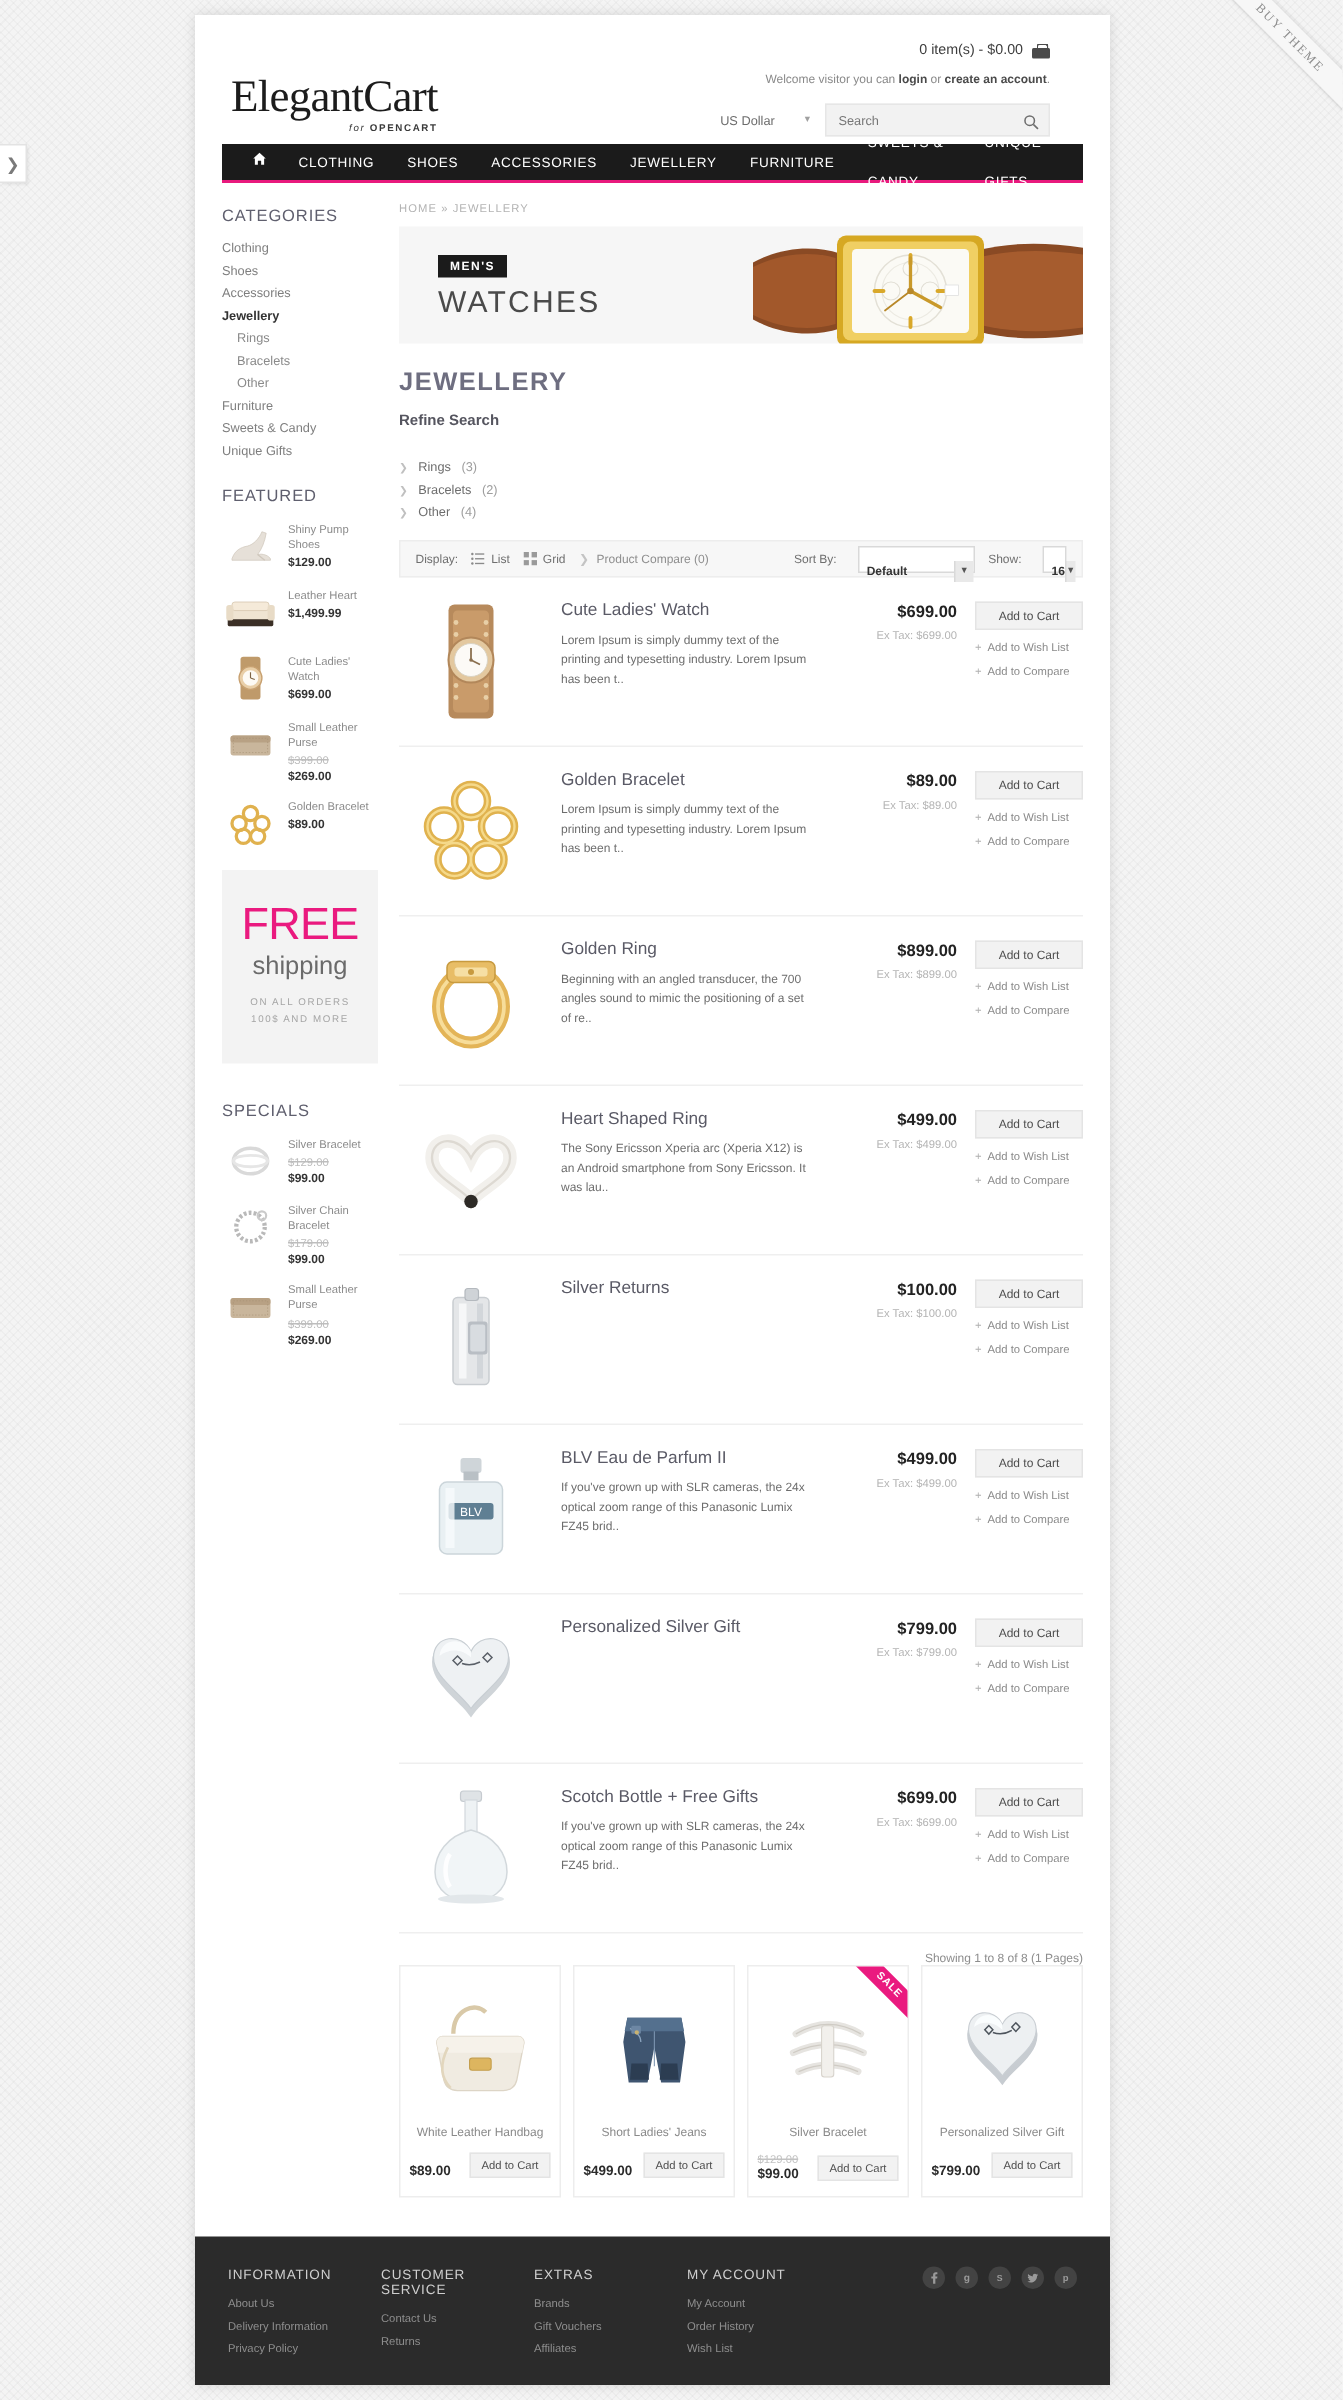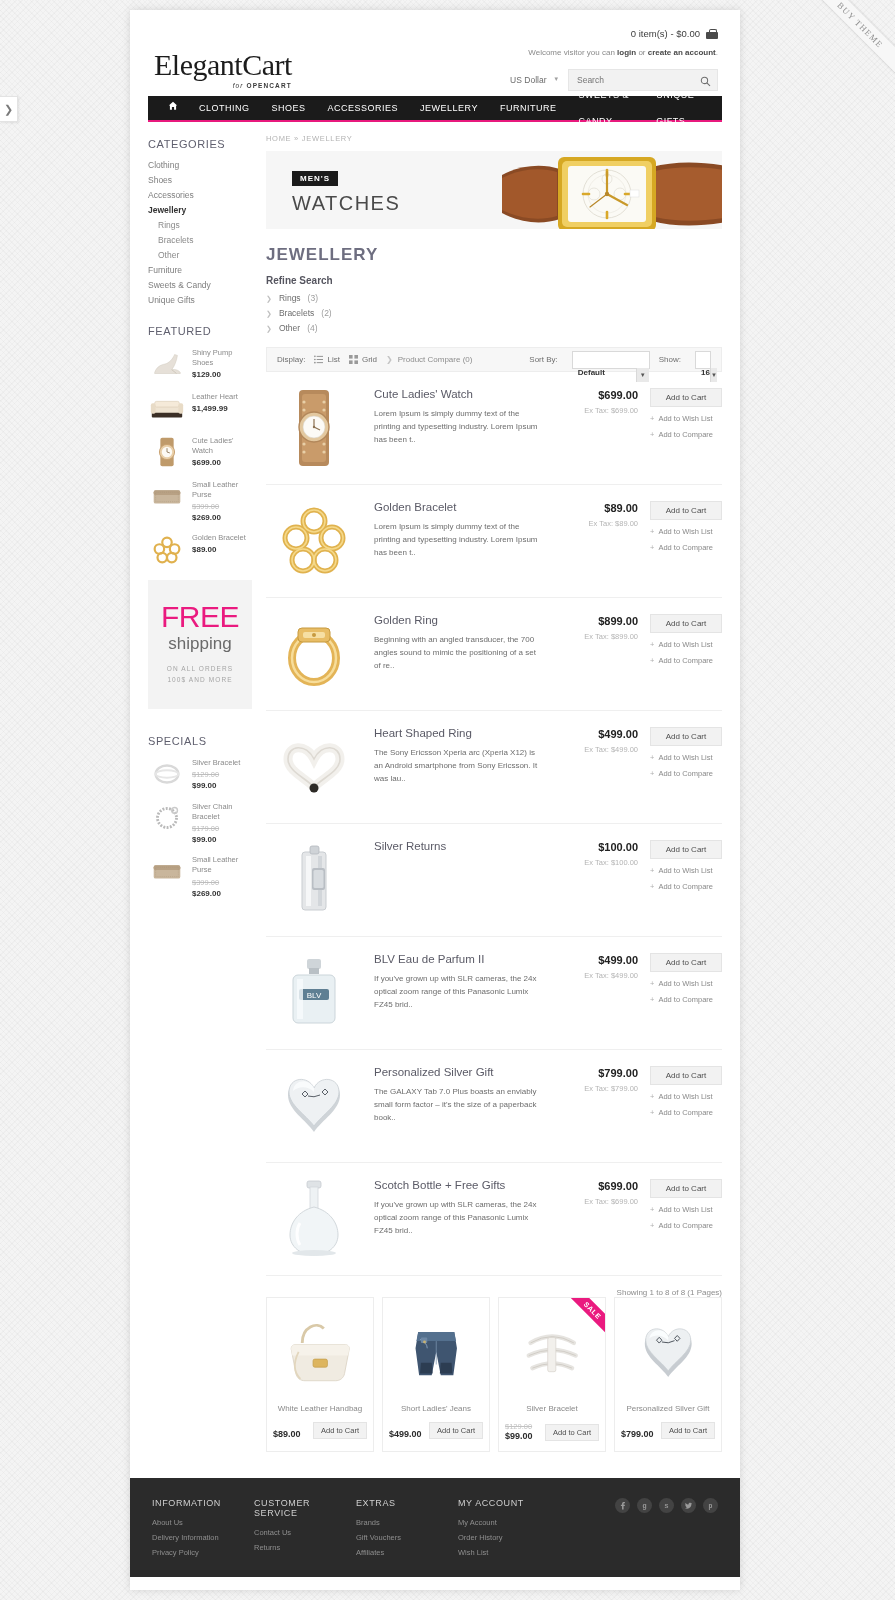--- a/index.html
+++ b/index.html
@@ -60,42 +60,42 @@
   .logo .brand {
     font-family: "Liberation Serif", serif;
     font-size: 30px; color: #1c1c1c; letter-spacing: -0.5px; line-height: 1;
   }
   .logo .sub {
     font-size: 6.5px; letter-spacing: 1.1px; color: #3a3a3a;
     text-align: right; margin-top: 2px; font-weight: bold;
   }
   .logo .sub .for { font-style: italic; font-weight: normal; }
 
-  .hdr-right { position: absolute; right: 22px; top: 18px; text-align: right; width: 380px; }
+  .hdr-right { position: absolute; right: 40px; top: 18px; text-align: right; width: 380px; }
   .cart-line {
     font-size: 9.5px; color: #3d3d3d; display: flex;
     justify-content: flex-end; align-items: center; gap: 6px;
   }
   .cart-icon { display: inline-block; width: 12px; height: 10px; position: relative; }
   .cart-icon::before {
     content: ""; position: absolute; left: 0; bottom: 0; width: 12px; height: 7px;
     background: #4a4a4a; border-radius: 1px;
   }
   .cart-icon::after {
     content: ""; position: absolute; left: 3px; top: 0; width: 6px; height: 4px;
     border: 1.5px solid #4a4a4a; border-bottom: none; border-radius: 2px 2px 0 0;
   }
   .welcome { font-size: 8px; color: #8a8a8a; margin-top: 9px; }
   .welcome a { color: #4a4a4a; font-weight: bold; text-decoration: none; }
 
   .hdr-tools {
     margin-top: 12px; display: flex; justify-content: flex-end;
     align-items: center; gap: 10px;
   }
-  .currency { font-size: 8.5px; color: #6c6c6c; display: flex; align-items: flex-start; gap: 8px; }
+  .currency { font-size: 8.5px; color: #6c6c6c; display: flex; align-items: flex-start; gap: 20px; }
   .currency .chev { font-size: 7px; color: #a0a0a0; }
   .searchbox {
     position: relative; width: 150px; height: 22px;
     background: #f2f2f2; border: 1px solid #e6e6e6;
     display: flex; align-items: center;
   }
   .searchbox input {
     border: none; background: transparent; outline: none;
     font-size: 8.5px; color: #8d8d8d; padding: 0 22px 0 8px;
     width: 100%; height: 100%; font-family: "Liberation Sans", sans-serif;
@@ -180,21 +180,21 @@
     font-size: 8px; letter-spacing: 1px; padding: 3px 8px; font-weight: bold;
   }
   .banner .ttl {
     font-size: 20px; color: #4a4a4a; letter-spacing: 1.5px; margin-top: 6px;
   }
   .banner .watch { position: absolute; right: -10px; top: -6px; width: 230px; height: 98px; }
 
   .page-title {
     font-size: 17px; color: #6e6e80; letter-spacing: 1px; margin-bottom: 10px;
   }
-  .refine-title { font-size: 10px; color: #55555f; font-weight: bold; margin-bottom: 7px; }
+  .refine-title { font-size: 10px; color: #55555f; font-weight: bold; margin-bottom: 20px; }
   .refine-list { list-style: none; margin-bottom: 14px; }
   .refine-list li {
     font-size: 8.5px; color: #6d6d6d; margin-bottom: 5px;
     display: flex; gap: 7px; align-items: baseline;
   }
   .refine-list .chev { color: #c0c0c0; font-size: 7px; }
   .refine-list .cnt { color: #9e9e9e; }
 
   
   .toolbar {
@@ -203,21 +203,21 @@
     font-size: 8px; color: #6f6f6f; gap: 9px;
   }
   .toolbar .lbl { color: #6f6f6f; }
   .toolbar .viewbtn { display: flex; align-items: center; gap: 4px; cursor: pointer; }
   .toolbar .ico-list, .toolbar .ico-grid { width: 9px; height: 9px; display: block; }
   .toolbar .compare { color: #8e8e8e; display: flex; gap: 5px; align-items: baseline; }
   .toolbar .spacer { flex: 1; }
   .toolbar select, .sel {
     font-size: 8px; height: 16px; border: 1px solid #d9d9d9; background: #fff;
     color: #333; font-family: "Liberation Sans", sans-serif;
-    display: inline-flex; align-items: flex-start; padding: 16px 0 0 5px; font-weight: bold;
+    display: inline-flex; align-items: center; padding: 16px 0 0 5px; font-weight: bold;
   }
   .sel { position: relative; }
   .sel .arw {
     width: 13px; height: 14px; background: #e9e9e9; border-left: 1px solid #d9d9d9;
     margin-left: auto; display: flex; align-items: center; justify-content: center;
     font-size: 6px; color: #555;
   }
   .sel.sortby { width: 78px; margin-left: 5px; }
   .sel.showqty { width: 16px; margin-left: 5px; }
 
@@ -869,21 +869,20 @@
                 <path d="M48 24 C43 14 28 15 27 27 C33 22 42 22 48 28 Z" fill="#fafcfd" opacity="0.9"></path>
                 <g stroke="#5a6068" stroke-width="1" fill="none">
                   <path d="M36 30 l3 -3 l3 3 l-3 3 z"></path>
                   <path d="M42 32 q6 2 12 -1"></path>
                   <path d="M56 28 l3 -3 l3 3 l-3 3 z"></path>
                 </g>
               </svg>
           </div>
           <div class="pmain">
             <a href="#" class="pname">Personalized Silver Gift</a>
-            <div class="pdesc">The GALAXY Tab 7.0 Plus boasts an enviably small form factor – it's the size of a paperback book..</div>
           </div>
           <div class="pprice">
             <div class="now">$799.00</div>
             <div class="ex">Ex Tax: $799.00</div>
           </div>
           <div class="pacts">
             <button class="btn-cart">Add to Cart</button>
             <a href="#" class="link-plus">
                 <span class="plus">+</span>
                 <span>Add to Wish List</span>

